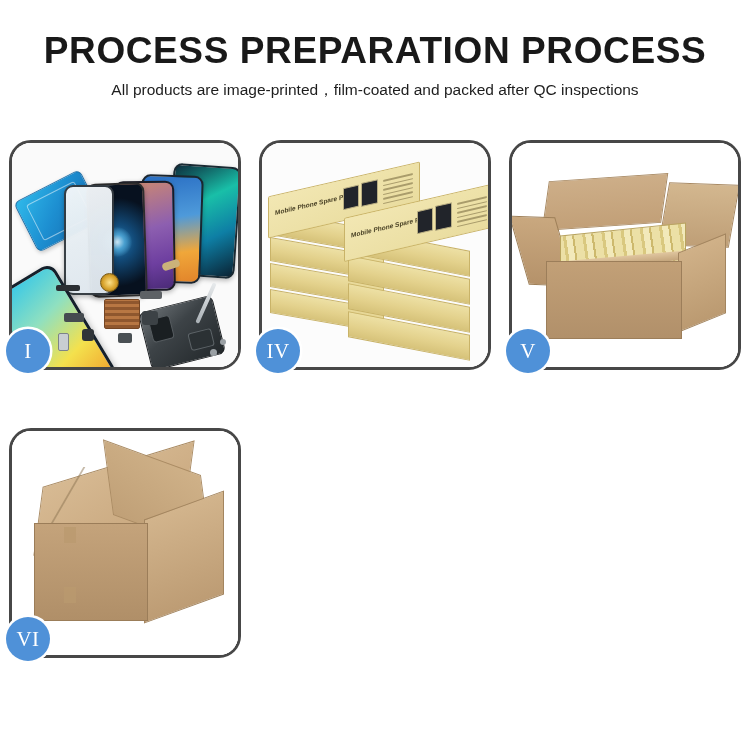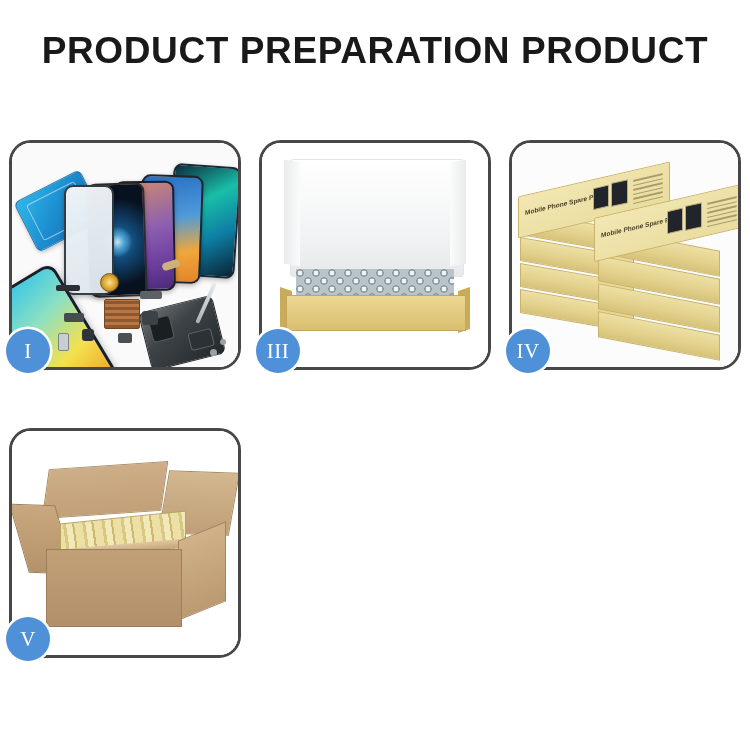--- a/index.html
+++ b/index.html
@@ -384,21 +384,22 @@
   .sc-tape.t2 { left:52px; top:156px; width:12px; height:16px; }
   .sc-seam {
     position:absolute; left:54px; top:36px; width:2px; height:60px;
     background:rgba(140,115,82,0.5); transform:skewX(-30deg);
   }
 </style>
 </head>
 <body>
 
 <div class="header">
-  <h1 class="title">PRODUCT PREPARATION PRODUCT</h1>
+  <h1 class="title">PROCESS PREPARATION PROCESS</h1>
+  <p class="subtitle">All products are image-printed，film-coated and packed after QC inspections</p>
 </div>
 
 <div class="grid">
 
   <div class="panel">
     <div class="panel-inner">
       <div class="scene-parts">
         <div class="ph ph-film"></div>
         <div class="ph ph-a"></div>
         <div class="ph ph-b"></div>
@@ -421,34 +422,20 @@
         <div class="prt s7"></div>
         <div class="prt s8"></div>
         <div class="prt s9"></div>
         <div class="prt s10"></div>
       </div>
     </div>
     <div class="badge">I</div>
   </div>
 
 
-  <div class="panel">
-    <div class="panel-inner">
-      <div class="scene-box3">
-        <div class="b3-lid"></div>
-        <div class="b3-lid-flap-l"></div>
-        <div class="b3-lid-flap-r"></div>
-        <div class="b3-bubbles"></div>
-        <div class="b3-tray-left"></div>
-        <div class="b3-tray-right"></div>
-        <div class="b3-tray-front2"></div>
-      </div>
-    </div>
-    <div class="badge">III</div>
-  </div>
 
   <div class="panel">
     <div class="panel-inner">
       <div class="scene-stack">
 
         <div class="sbox" style="left:8px;  top:78px;  width:112px; height:22px; transform:skewY(10deg);"></div>
         <div class="sbox" style="left:8px;  top:104px; width:112px; height:22px; transform:skewY(10deg);"></div>
         <div class="sbox" style="left:8px;  top:130px; width:112px; height:22px; transform:skewY(10deg);"></div>
         <div class="sbox" style="left:8px;  top:156px; width:112px; height:22px; transform:skewY(10deg);"></div>
 
@@ -500,14 +487,28 @@
         <div class="oc-flap-left"></div>
         <div class="oc-contents"></div>
         <div class="oc-rim"></div>
         <div class="oc-body-side"></div>
         <div class="oc-body-front"></div>
       </div>
     </div>
     <div class="badge">V</div>
   </div>
 
+  <div class="panel">
+    <div class="panel-inner">
+      <div class="scene-sealed">
+        <div class="sc-top"></div>
+        <div class="sc-top2"></div>
+        <div class="sc-seam"></div>
+        <div class="sc-side"></div>
+        <div class="sc-front"></div>
+        <div class="sc-tape t1"></div>
+        <div class="sc-tape t2"></div>
+      </div>
+    </div>
+    <div class="badge">VI</div>
+  </div>
 
 </div>
 
 </body></html>

